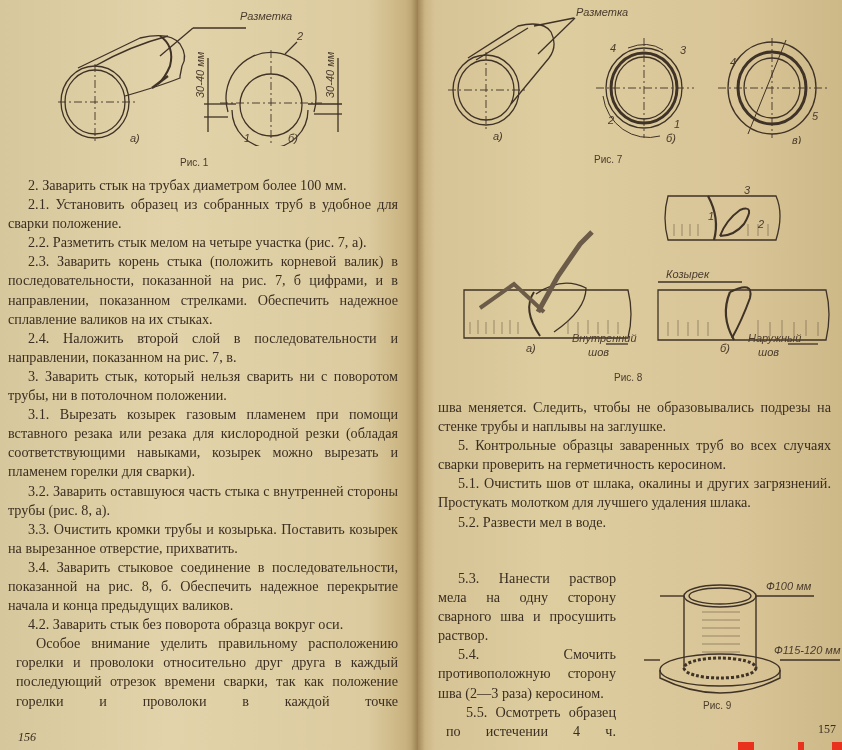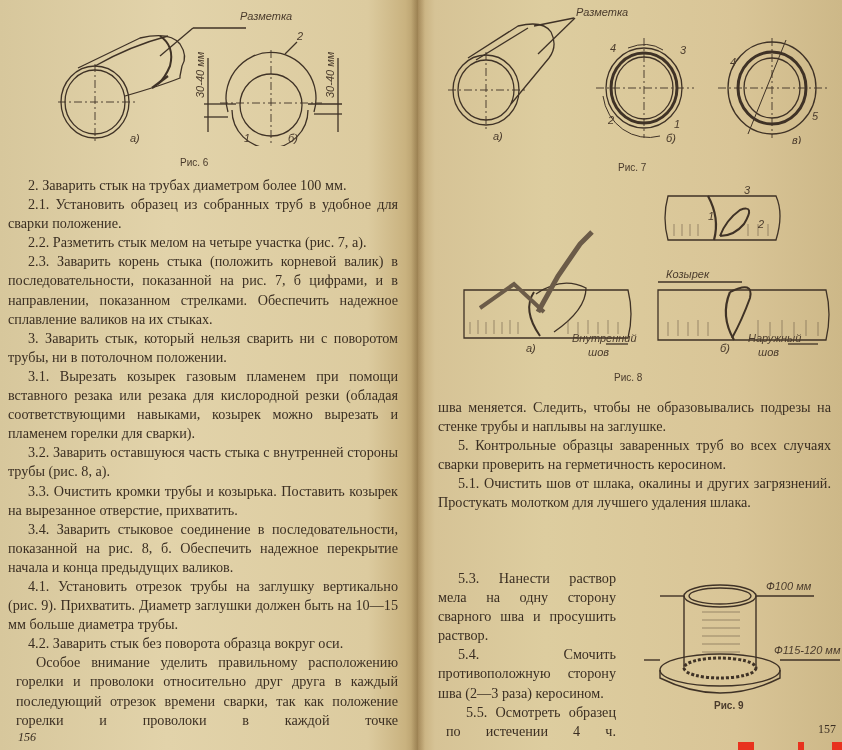--- a/index.html
+++ b/index.html
@@ -59,33 +59,33 @@
         </g>
         <text class="lbl" x="190" y="14">Разметка</text>
         <text class="lbl" x="80" y="136">а)</text>
         <text class="lbl" x="238" y="136">б)</text>
         <text class="lbl" x="194" y="136">1</text>
         <text class="lbl" x="247" y="34">2</text>
         <text class="lbl" transform="translate(154,92) rotate(-90)" font-size="9">30-40 мм</text>
         <text class="lbl" transform="translate(284,92) rotate(-90)" font-size="9">30-40 мм</text>
       </svg>
     </div>
-    <div class="caption" style="left:180px;top:157px;">Рис. 6</div>
+    <div class="caption" style="left:180px;top:157px;">Рис. 1</div>
 
     <div class="txt" style="left:8px;top:176px;width:390px;">
       <p class="ind">2. Заварить стык на трубах диаметром более 100 мм.</p>
       <p class="ind">2.1. Установить образец из собранных труб в удобное для сварки положение.</p>
       <p class="ind">2.2. Разметить стык мелом на четыре участка (рис. 7, а).</p>
       <p class="ind">2.3. Заварить корень стыка (положить корневой валик) в последовательности, показанной на рис. 7, б цифрами, и в направлении, показанном стрелками. Обеспечить надежное сплавление валиков на их стыках.</p>
+      <p class="ind">2.4. Наложить второй слой в последовательности и направлении, показанном на рис. 7, в.</p>
       <p class="ind">3. Заварить стык, который нельзя сварить ни с поворотом трубы, ни в потолочном положении.</p>
       <p class="ind">3.1. Вырезать козырек газовым пламенем при помощи вставного резака или резака для кислородной резки (обладая соответствующими навыками, козырек можно вырезать и пламенем горелки для сварки).</p>
       <p class="ind">3.2. Заварить оставшуюся часть стыка с внутренней стороны трубы (рис. 8, а).</p>
       <p class="ind">3.3. Очистить кромки трубы и козырька. Поставить козырек на вырезанное отверстие, прихватить.</p>
       <p class="ind">3.4. Заварить стыковое соединение в последовательности, показанной на рис. 8, б. Обеспечить надежное перекрытие начала и конца предыдущих валиков.</p>
-      <p class="ind">4.1. Установить отрезок трубы на заглушку вертикально (рис. 9). Прихватить. Диаметр заглушки должен быть на 10—15 мм больше диаметра трубы.</p>
       <p class="ind">4.2. Заварить стык без поворота образца вокруг оси.</p>
       <p class="ind just">Особое внимание уделить правильному расположению горелки и проволоки относительно друг друга в каждый последующий отрезок времени сварки, так как положение горелки и проволоки в каждой точке</p>
     </div>
 
     <div class="pagenum" style="left:18px;top:730px;font-style:italic;">156</div>
   </div>
 
   <div class="page right">
 
     <div class="fig" style="left:30px;top:4px;width:390px;height:140px;">
@@ -121,21 +121,21 @@
         <text class="lbl" x="218" y="138">б)</text>
         <text class="lbl" x="344" y="140">в)</text>
         <text class="lbl" x="226" y="124">1</text>
         <text class="lbl" x="160" y="120">2</text>
         <text class="lbl" x="232" y="50">3</text>
         <text class="lbl" x="162" y="48">4</text>
         <text class="lbl" x="282" y="62">4</text>
         <text class="lbl" x="364" y="116">5</text>
       </svg>
     </div>
-    <div class="caption" style="left:200px;top:154px;margin-top:8px;">Рис. 7</div>
+    <div class="caption" style="left:176px;top:154px;">Рис. 7</div>
 
     <div class="fig" style="left:40px;top:180px;width:384px;height:180px;">
       <svg width="384" height="180" viewBox="0 0 384 180">
         <g fill="none" stroke="#3f3226" stroke-width="1.3">
 
           <path d="M210 16 L318 16 Q326 34 318 60 L210 60 Q204 38 210 16 Z"></path>
           <path d="M250 16 Q262 38 256 60" stroke-width="2.2"></path>
           <path d="M262 56 Q268 40 282 30 Q298 24 286 44 Q276 56 262 56" stroke-width="2"></path>
 
           <path d="M6 110 L170 110 Q176 134 170 158 L6 158 Z"></path>
@@ -195,20 +195,21 @@
         <text class="lbl" x="290" y="162">Наружный</text>
         <text class="lbl" x="300" y="176">шов</text>
       </svg>
     </div>
     <div class="caption" style="left:196px;top:372px;">Рис. 8</div>
 
     <div class="txt" style="left:20px;top:398px;width:393px;">
       <p>шва меняется. Следить, чтобы не образовывались подрезы на стенке трубы и наплывы на заглушке.</p>
       <p class="ind">5. Контрольные образцы заваренных труб во всех случаях сварки проверить на герметичность керосином.</p>
       <p class="ind">5.1. Очистить шов от шлака, окалины и других загрязнений. Простукать молотком для лучшего удаления шлака.</p>
+      <p class="ind">5.2. Развести мел в воде.</p>
     </div>
 
     <div class="txt" style="left:20px;top:569px;width:178px;">
       <p class="ind">5.3. Нанести раствор мела на одну сторону сварного шва и просушить раствор.</p>
       <p class="ind">5.4. Смочить противоположную сторону шва (2—3 раза) керосином.</p>
       <p class="ind just">5.5. Осмотреть образец по истечении 4 ч.</p>
     </div>
 
     <div class="fig" style="left:226px;top:568px;width:198px;height:140px;">
       <svg width="198" height="140" viewBox="0 0 198 140">
@@ -230,21 +231,21 @@
             <line x1="58" y1="52" x2="96" y2="52"></line>
             <line x1="58" y1="60" x2="96" y2="60"></line>
             <line x1="58" y1="68" x2="96" y2="68"></line>
             <line x1="58" y1="76" x2="96" y2="76"></line>
             <line x1="58" y1="84" x2="96" y2="84"></line>
         </g>
         <text class="lbl" x="122" y="22" font-size="9">Ф100 мм</text>
         <text class="lbl" x="130" y="86" font-size="9">Ф115-120 мм</text>
       </svg>
     </div>
-    <div class="caption" style="left:296px;top:700px;font-weight:bold;">Рис. 9</div>
+    <div class="caption" style="left:285px;top:700px;">Рис. 9</div>
 
     <div class="pagenum" style="left:400px;top:722px;">157</div>
 
     <div class="redmark" style="left:320px;top:742px;width:16px;height:8px;"></div>
     <div class="redmark" style="left:380px;top:742px;width:6px;height:8px;"></div>
     <div class="redmark" style="left:414px;top:742px;width:10px;height:8px;"></div>
   </div>
 
   <div class="gutter"></div>
 </div>

